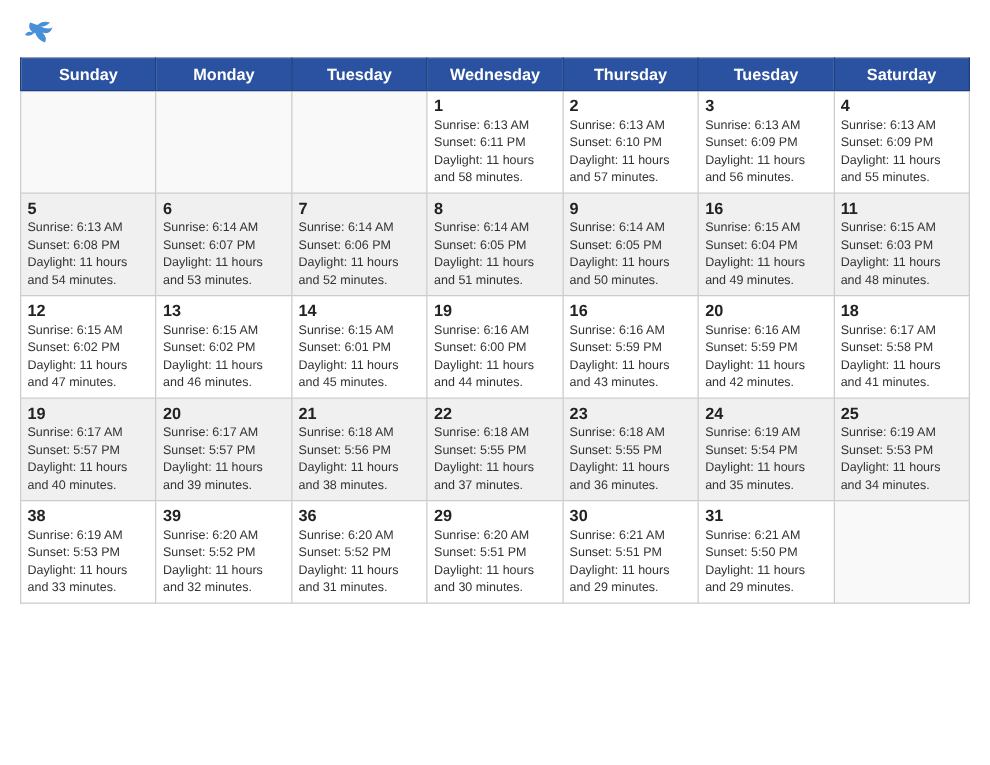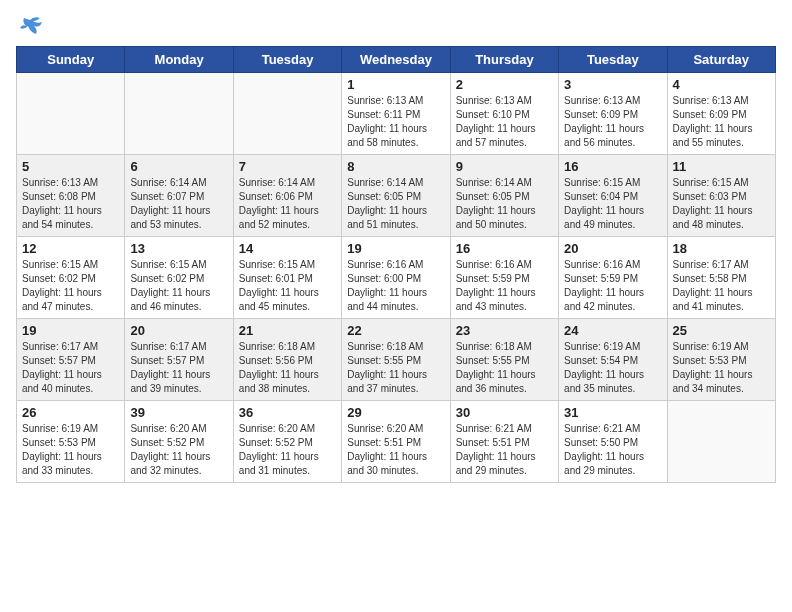--- a/index.html
+++ b/index.html
@@ -299,21 +299,21 @@
         <td>
           <span class="day-number">25</span>
           <div class="day-info" style="white-space: pre-line;">Sunrise: 6:19 AM
 Sunset: 5:53 PM
 Daylight: 11 hours
 and 34 minutes.</div>
         </td>
       </tr>
       <tr>
         <td>
-          <span class="day-number">26</span>
+          <span class="day-number">38</span>
           <div class="day-info" style="white-space: pre-line;">Sunrise: 6:19 AM
 Sunset: 5:53 PM
 Daylight: 11 hours
 and 33 minutes.</div>
         </td>
         <td>
           <span class="day-number">39</span>
           <div class="day-info" style="white-space: pre-line;">Sunrise: 6:20 AM
 Sunset: 5:52 PM
 Daylight: 11 hours

